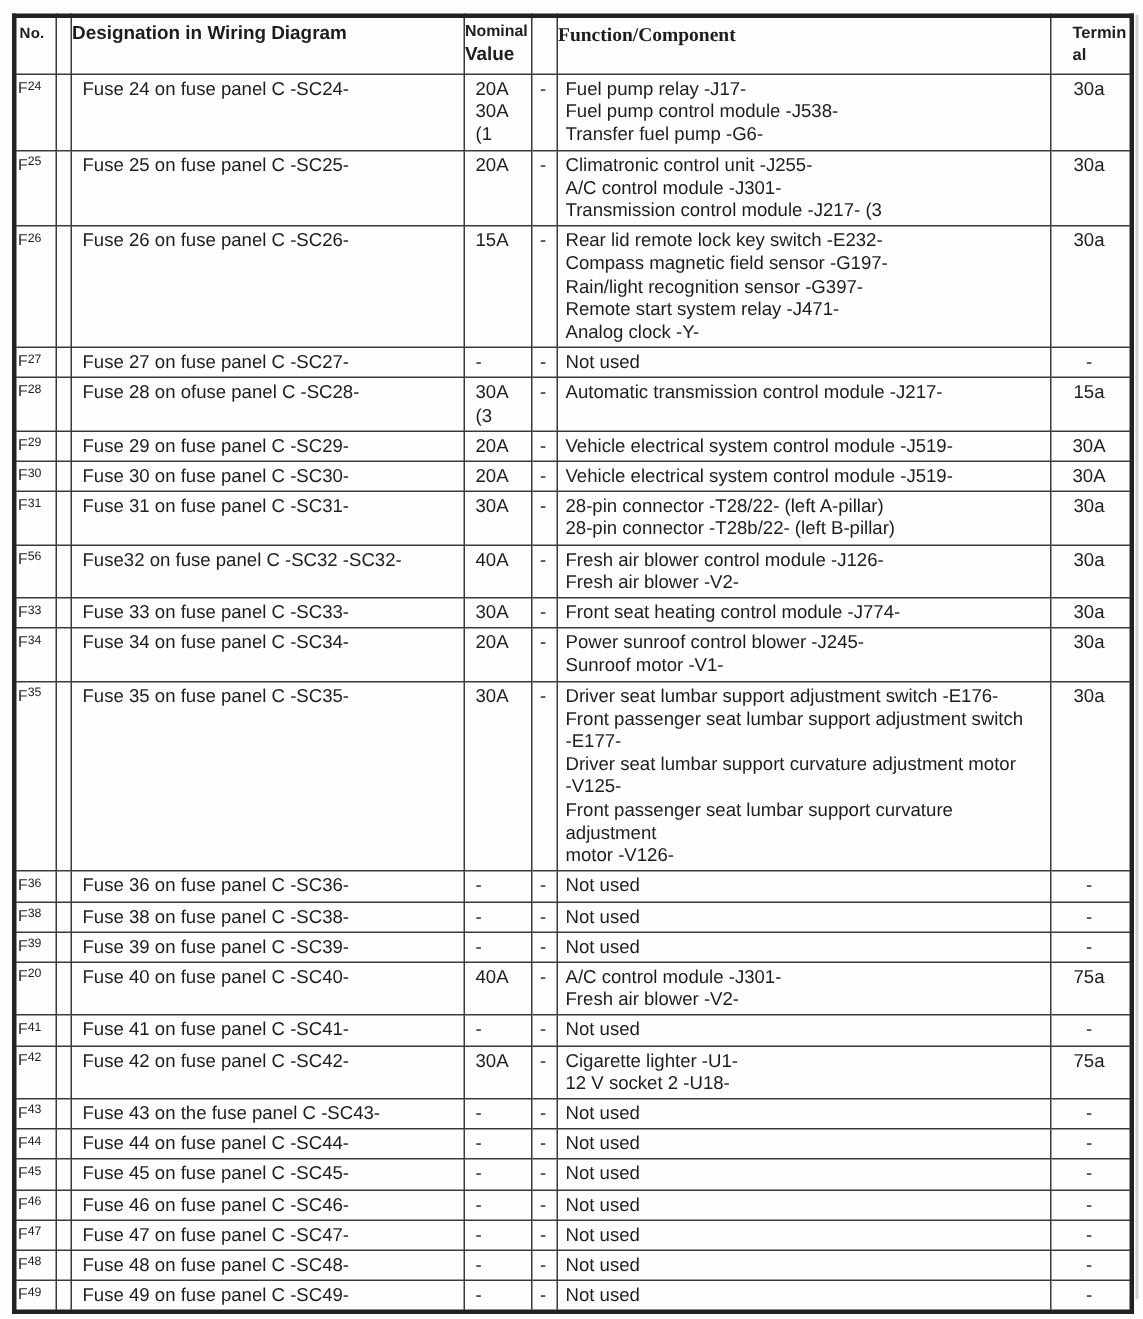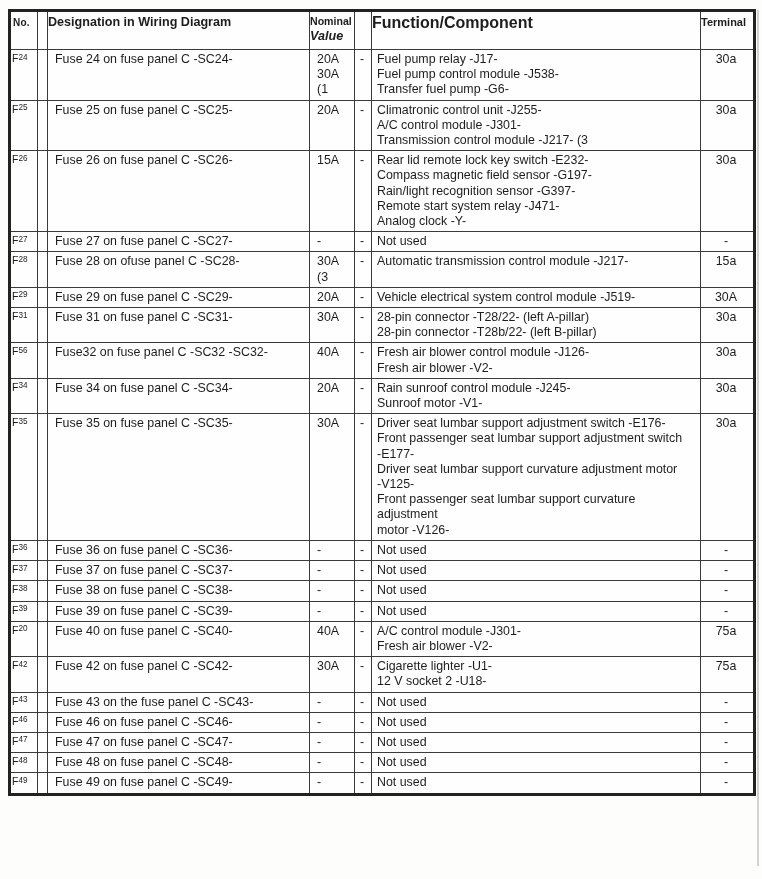--- a/index.html
+++ b/index.html
@@ -57,23 +57,23 @@
   }
   th.h-no {
     font-size: 10px;
     text-align: left;
     padding-left: 2px;
     letter-spacing: 0.2px;
   }
   th.h-desig { font-size: 12.6px; }
   th.h-nominal { padding-top: 2px; margin-top: 34px; }
   th.h-nominal .l1 { font-size: 10.6px; font-weight: bold; }
-  th.h-nominal .l2 { font-size: 12.6px; font-weight: bold; font-style: italic; }
-  th.h-func { font-size: 16px; }
-  th.h-term { font-size: 11px; padding-left: 0; padding-right: 0; }
+  th.h-nominal .l2 { font-size: 12.6px; font-weight: bold; }
+  th.h-func { font-size: 13px; font-family: Liberation Serif, serif; }
+  th.h-term { font-size: 11px; padding-left: 14px; padding-right: 0; }
 
   
   td.cell-no {
     padding-left: 1px;
     padding-top: 1px;
     white-space: nowrap;
   }
   .fno-f { font-size: 10.5px; }
   .fno-n { font-size: 8.2px; position: relative; top: -2.5px; }
 
@@ -210,20 +210,33 @@
     <td class="cell-nominal">
             <div>20A</div>
           </td>
     <td class="cell-sep">-</td>
     <td class="cell-func">
             <div>Vehicle electrical system control module -J519-</div>
           </td>
     <td class="cell-term">30A</td>
   </tr>
 
+  <tr>
+    <td class="cell-no"><span class="fno-f">F</span><span class="fno-n">30</span></td>
+    <td class="cell-spacer"></td>
+    <td class="cell-desig">Fuse 30 on fuse panel C -SC30-</td>
+    <td class="cell-nominal">
+            <div>20A</div>
+          </td>
+    <td class="cell-sep">-</td>
+    <td class="cell-func">
+            <div>Vehicle electrical system control module -J519-</div>
+          </td>
+    <td class="cell-term">30A</td>
+  </tr>
 
   <tr>
     <td class="cell-no"><span class="fno-f">F</span><span class="fno-n">31</span></td>
     <td class="cell-spacer"></td>
     <td class="cell-desig">Fuse 31 on fuse panel C -SC31-</td>
     <td class="cell-nominal">
             <div>30A</div>
           </td>
     <td class="cell-sep">-</td>
     <td class="cell-func">
@@ -241,31 +254,44 @@
             <div>40A</div>
           </td>
     <td class="cell-sep">-</td>
     <td class="cell-func">
             <div>Fresh air blower control module -J126-</div>
             <div>Fresh air blower -V2-</div>
           </td>
     <td class="cell-term">30a</td>
   </tr>
 
+  <tr>
+    <td class="cell-no"><span class="fno-f">F</span><span class="fno-n">33</span></td>
+    <td class="cell-spacer"></td>
+    <td class="cell-desig">Fuse 33 on fuse panel C -SC33-</td>
+    <td class="cell-nominal">
+            <div>30A</div>
+          </td>
+    <td class="cell-sep">-</td>
+    <td class="cell-func">
+            <div>Front seat heating control module -J774-</div>
+          </td>
+    <td class="cell-term">30a</td>
+  </tr>
 
   <tr>
     <td class="cell-no"><span class="fno-f">F</span><span class="fno-n">34</span></td>
     <td class="cell-spacer"></td>
     <td class="cell-desig">Fuse 34 on fuse panel C -SC34-</td>
     <td class="cell-nominal">
             <div>20A</div>
           </td>
     <td class="cell-sep">-</td>
     <td class="cell-func">
-            <div>Rain sunroof control module -J245-</div>
+            <div>Power sunroof control blower -J245-</div>
             <div>Sunroof motor -V1-</div>
           </td>
     <td class="cell-term">30a</td>
   </tr>
 
   <tr>
     <td class="cell-no"><span class="fno-f">F</span><span class="fno-n">35</span></td>
     <td class="cell-spacer"></td>
     <td class="cell-desig">Fuse 35 on fuse panel C -SC35-</td>
     <td class="cell-nominal">
@@ -291,33 +317,20 @@
     <td class="cell-nominal">
             <div>-</div>
           </td>
     <td class="cell-sep">-</td>
     <td class="cell-func">
             <div>Not used</div>
           </td>
     <td class="cell-term">-</td>
   </tr>
 
-  <tr>
-    <td class="cell-no"><span class="fno-f">F</span><span class="fno-n">37</span></td>
-    <td class="cell-spacer"></td>
-    <td class="cell-desig">Fuse 37 on fuse panel C -SC37-</td>
-    <td class="cell-nominal">
-            <div>-</div>
-          </td>
-    <td class="cell-sep">-</td>
-    <td class="cell-func">
-            <div>Not used</div>
-          </td>
-    <td class="cell-term">-</td>
-  </tr>
 
   <tr>
     <td class="cell-no"><span class="fno-f">F</span><span class="fno-n">38</span></td>
     <td class="cell-spacer"></td>
     <td class="cell-desig">Fuse 38 on fuse panel C -SC38-</td>
     <td class="cell-nominal">
             <div>-</div>
           </td>
     <td class="cell-sep">-</td>
     <td class="cell-func">
@@ -348,20 +361,33 @@
             <div>40A</div>
           </td>
     <td class="cell-sep">-</td>
     <td class="cell-func">
             <div>A/C control module -J301-</div>
             <div>Fresh air blower -V2-</div>
           </td>
     <td class="cell-term">75a</td>
   </tr>
 
+  <tr>
+    <td class="cell-no"><span class="fno-f">F</span><span class="fno-n">41</span></td>
+    <td class="cell-spacer"></td>
+    <td class="cell-desig">Fuse 41 on fuse panel C -SC41-</td>
+    <td class="cell-nominal">
+            <div>-</div>
+          </td>
+    <td class="cell-sep">-</td>
+    <td class="cell-func">
+            <div>Not used</div>
+          </td>
+    <td class="cell-term">-</td>
+  </tr>
 
   <tr>
     <td class="cell-no"><span class="fno-f">F</span><span class="fno-n">42</span></td>
     <td class="cell-spacer"></td>
     <td class="cell-desig">Fuse 42 on fuse panel C -SC42-</td>
     <td class="cell-nominal">
             <div>30A</div>
           </td>
     <td class="cell-sep">-</td>
     <td class="cell-func">
@@ -378,21 +404,47 @@
     <td class="cell-nominal">
             <div>-</div>
           </td>
     <td class="cell-sep">-</td>
     <td class="cell-func">
             <div>Not used</div>
           </td>
     <td class="cell-term">-</td>
   </tr>
 
-
+  <tr>
+    <td class="cell-no"><span class="fno-f">F</span><span class="fno-n">44</span></td>
+    <td class="cell-spacer"></td>
+    <td class="cell-desig">Fuse 44 on fuse panel C -SC44-</td>
+    <td class="cell-nominal">
+            <div>-</div>
+          </td>
+    <td class="cell-sep">-</td>
+    <td class="cell-func">
+            <div>Not used</div>
+          </td>
+    <td class="cell-term">-</td>
+  </tr>
+
+  <tr>
+    <td class="cell-no"><span class="fno-f">F</span><span class="fno-n">45</span></td>
+    <td class="cell-spacer"></td>
+    <td class="cell-desig">Fuse 45 on fuse panel C -SC45-</td>
+    <td class="cell-nominal">
+            <div>-</div>
+          </td>
+    <td class="cell-sep">-</td>
+    <td class="cell-func">
+            <div>Not used</div>
+          </td>
+    <td class="cell-term">-</td>
+  </tr>
 
   <tr>
     <td class="cell-no"><span class="fno-f">F</span><span class="fno-n">46</span></td>
     <td class="cell-spacer"></td>
     <td class="cell-desig">Fuse 46 on fuse panel C -SC46-</td>
     <td class="cell-nominal">
             <div>-</div>
           </td>
     <td class="cell-sep">-</td>
     <td class="cell-func">

